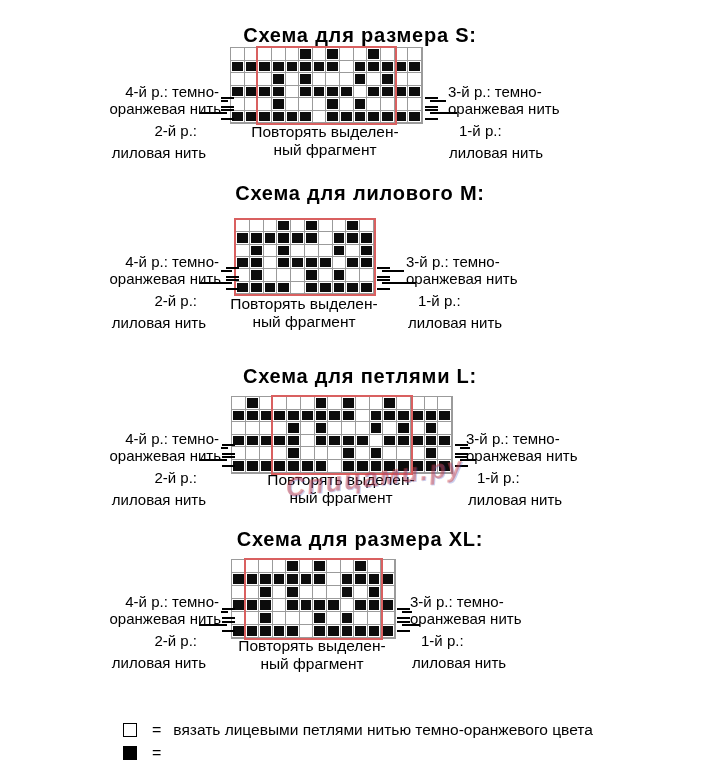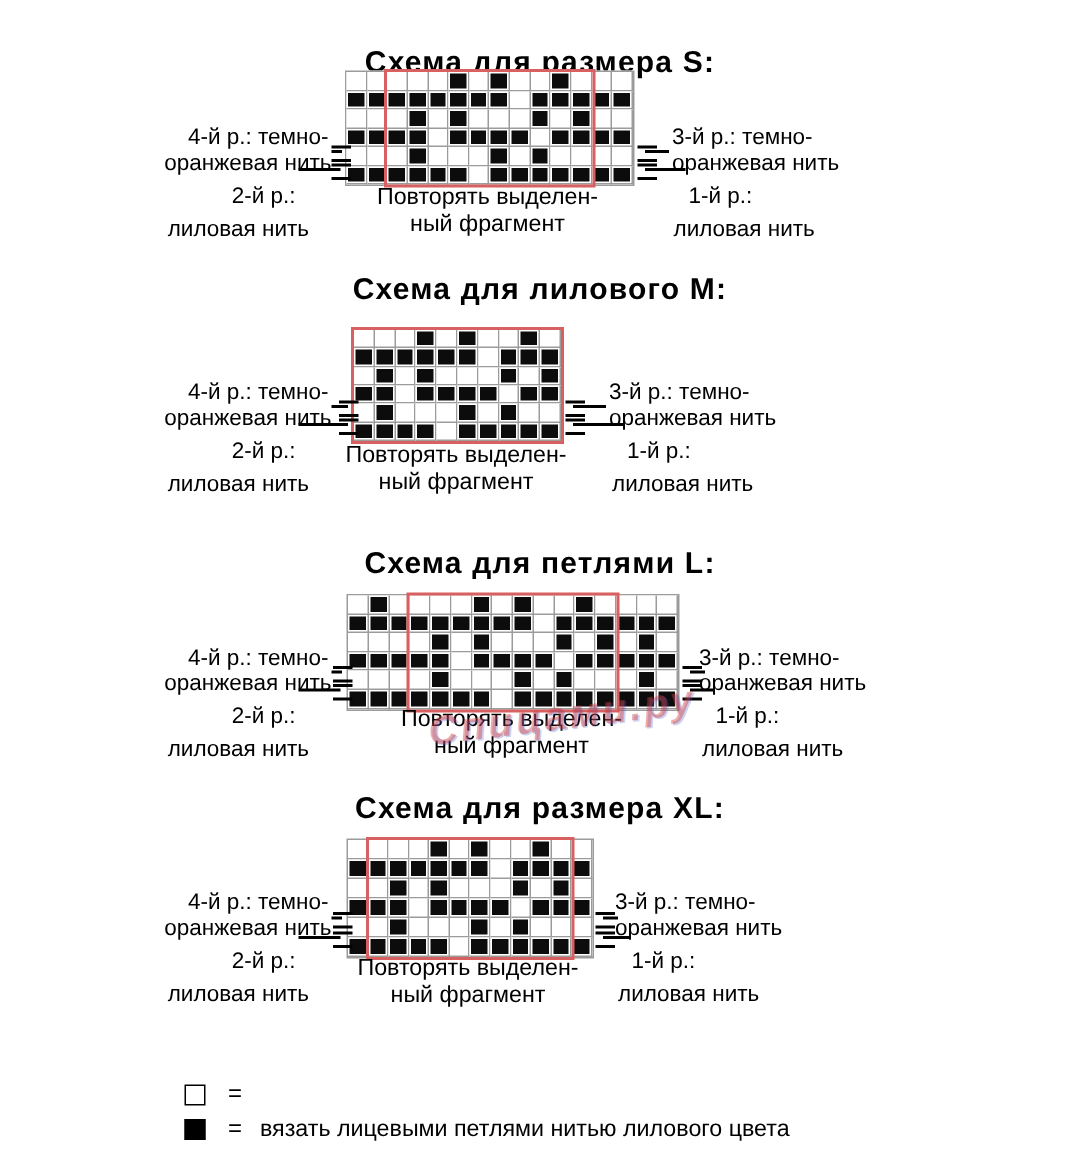--- a/index.html
+++ b/index.html
@@ -22,21 +22,21 @@
   .watermark{position:absolute;font-size:27px;font-weight:bold;font-style:italic;
     color:rgba(210,60,60,0.42);text-shadow:1px 1px 0 rgba(70,90,200,0.28);
     transform:rotate(-7deg);pointer-events:none;letter-spacing:2px;}
 </style>
 </head>
 <body>
 
 <div id="page">
 
   <div>
-    <div class="title" style="top:31px">Схема для размера S:</div>
+    <div class="title" style="top:24px">Схема для размера S:</div>
     <div class="grid" style="left: 230px; top: 47px; grid-template-columns: repeat(14, 13.64px); grid-auto-rows: 12.5px;">
         <div class="cell"></div>
         <div class="cell"></div>
         <div class="cell"></div>
         <div class="cell"></div>
         <div class="cell"></div>
         <div class="cell b"></div>
         <div class="cell"></div>
         <div class="cell b"></div>
         <div class="cell"></div>
@@ -438,21 +438,21 @@
     <div class="leader" style="left:199px;top:624px;width:28px"></div>
     <div class="leader" style="left:221px;top:611px;width:7px"></div>
     <div class="leader" style="left:402px;top:624px;width:18px"></div>
     <div class="leader" style="left:402px;top:611px;width:10px"></div>
   </div>
 
   <div>
     <div class="legend-row" style="left:123px;top:721px">
       <span class="lg-sq"></span>
       <span class="lg-eq">=</span>
+      <span>вязать лицевыми петлями нитью темно-оранжевого цвета</span>
     </div>
     <div class="legend-row" style="left:123px;top:744px">
       <span class="lg-sq black"></span>
       <span class="lg-eq">=</span>
-      <span>вязать лицевыми петлями нитью лилового цвета</span>
     </div>
   </div>
 
 </div>
 
 </body></html>

